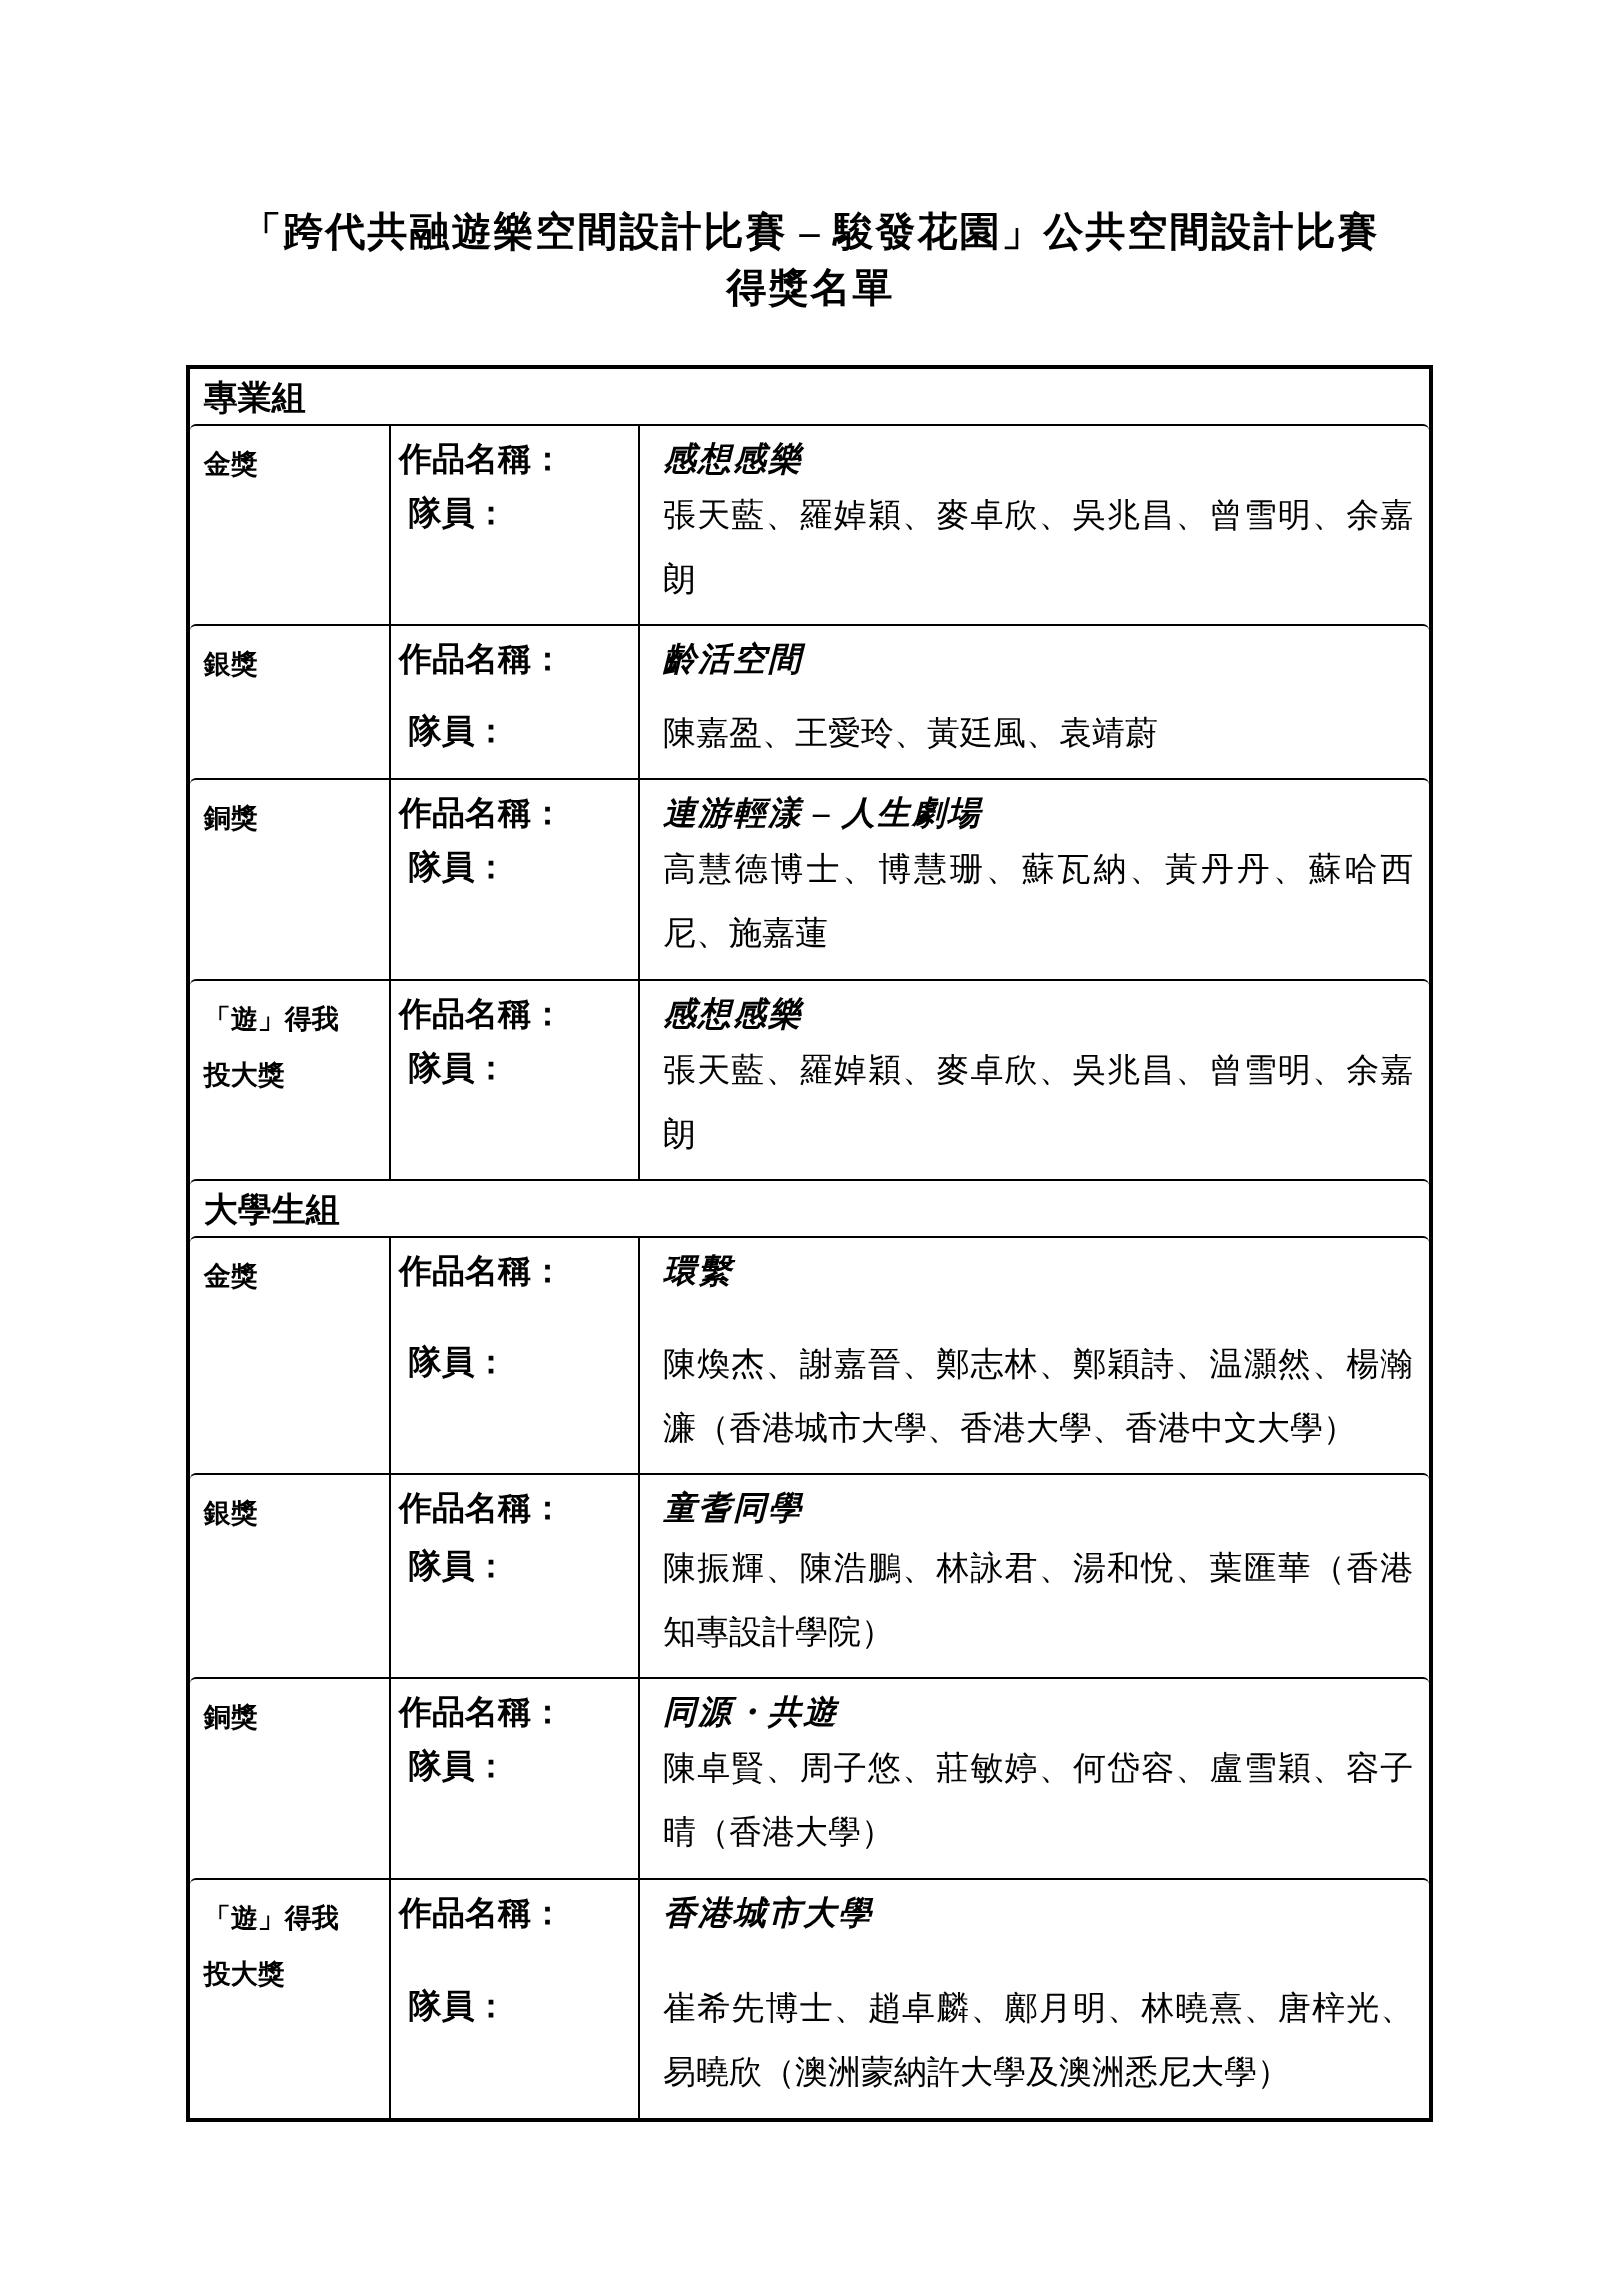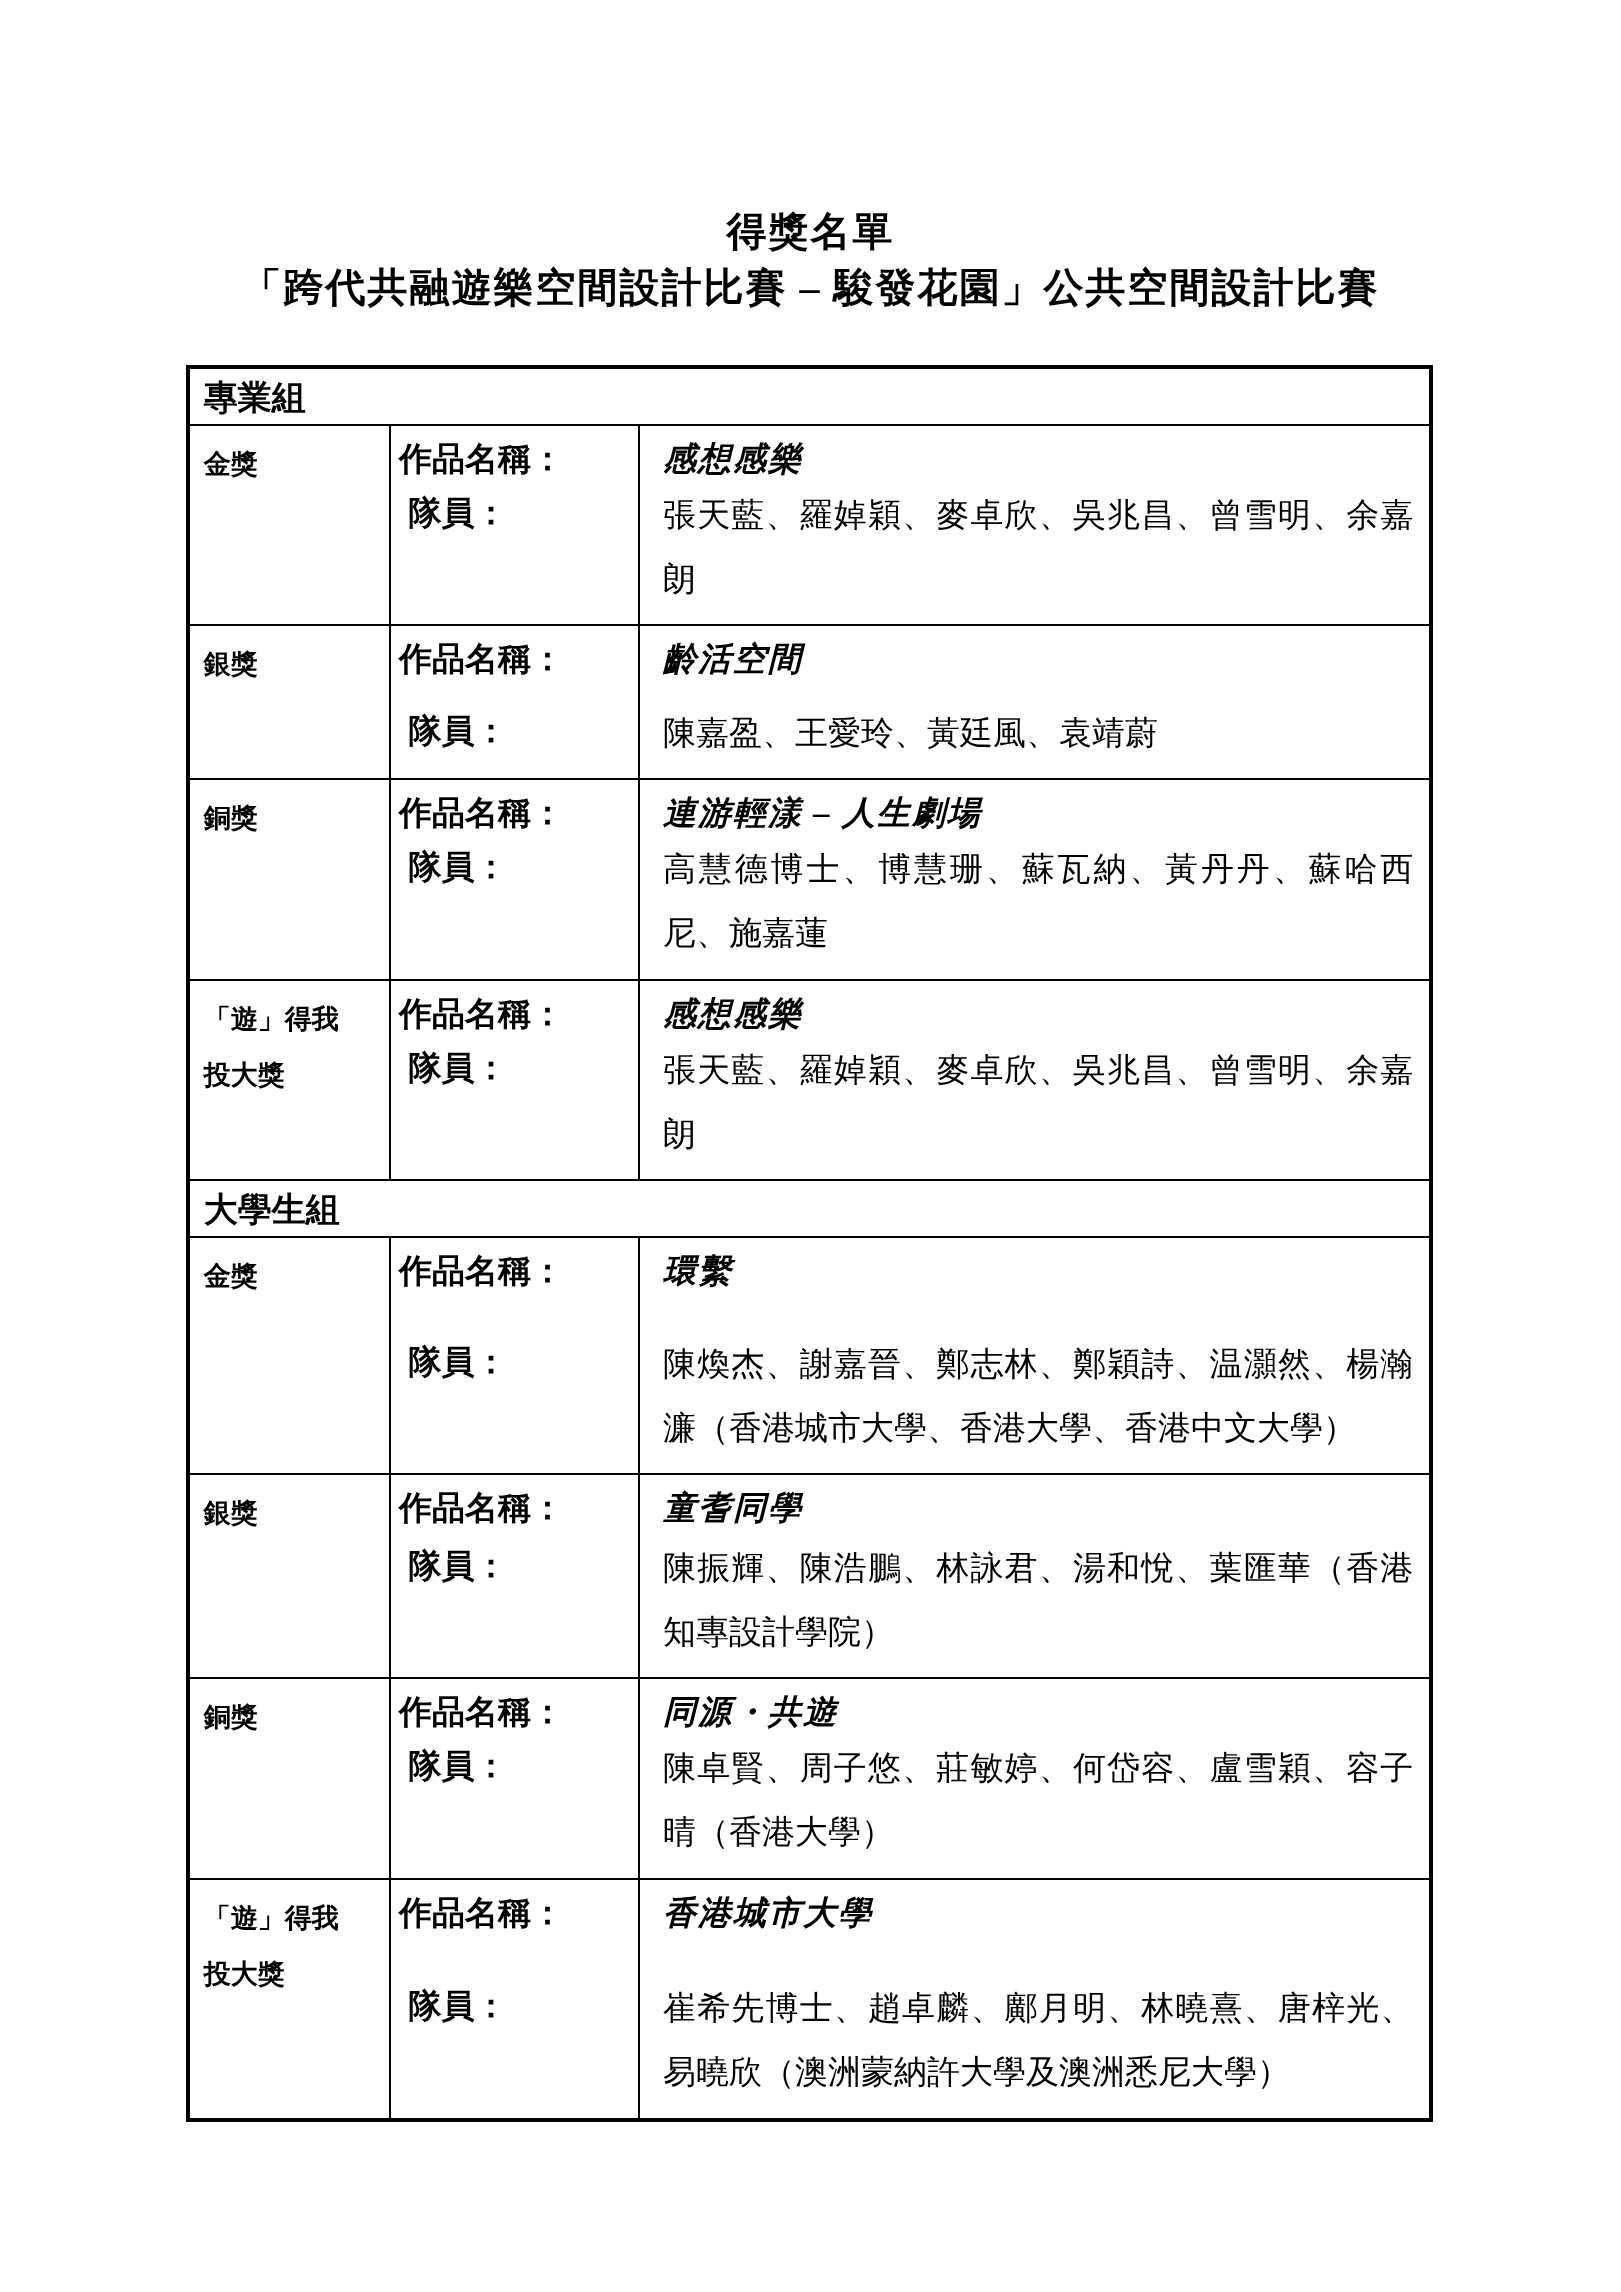--- a/index.html
+++ b/index.html
@@ -22,21 +22,21 @@
     font-size: 40px;
     font-weight: bold;
     line-height: 56px;
     letter-spacing: 2px;
   }
   .awards-table {
     margin: 49px 0 0 186px;
     width: 1247px;
     border: 4.9px solid #000000;
   }
-  .awards-table > div { border-top: 2.9px solid #000000; }
+  .awards-table > div { border-top: 2.9px solid #000000; border-radius: 6px; }
   .awards-table > div:first-child { border-top: none; }
 
   .section-header {
     min-height: 55px;
     padding: 5.9px 13.7px 3.9px 13.7px;
     font-size: 34px;
     font-weight: bold;
     line-height: 45px;
   }
   .row {
@@ -81,22 +81,22 @@
     line-height: 49px;
     letter-spacing: 1px;
   }
 </style>
 </head>
 <body>
 
 <div class="page">
 
   <div class="title-block">
+    <div>「跨代共融遊樂空間設計比賽 – 駿發花園」公共空間設計比賽</div>
     <div>得獎名單</div>
-    <div>「跨代共融遊樂空間設計比賽 – 駿發花園」公共空間設計比賽</div>
   </div>
 
   <div class="awards-table">
 
     <div class="section-header">專業組</div>
 
     <div class="row" style="min-height:199px">
       <div class="cell-award">金獎</div>
       <div class="cell-label-work">作品名稱：</div>
       <div class="cell-value-work">感想感樂</div>

